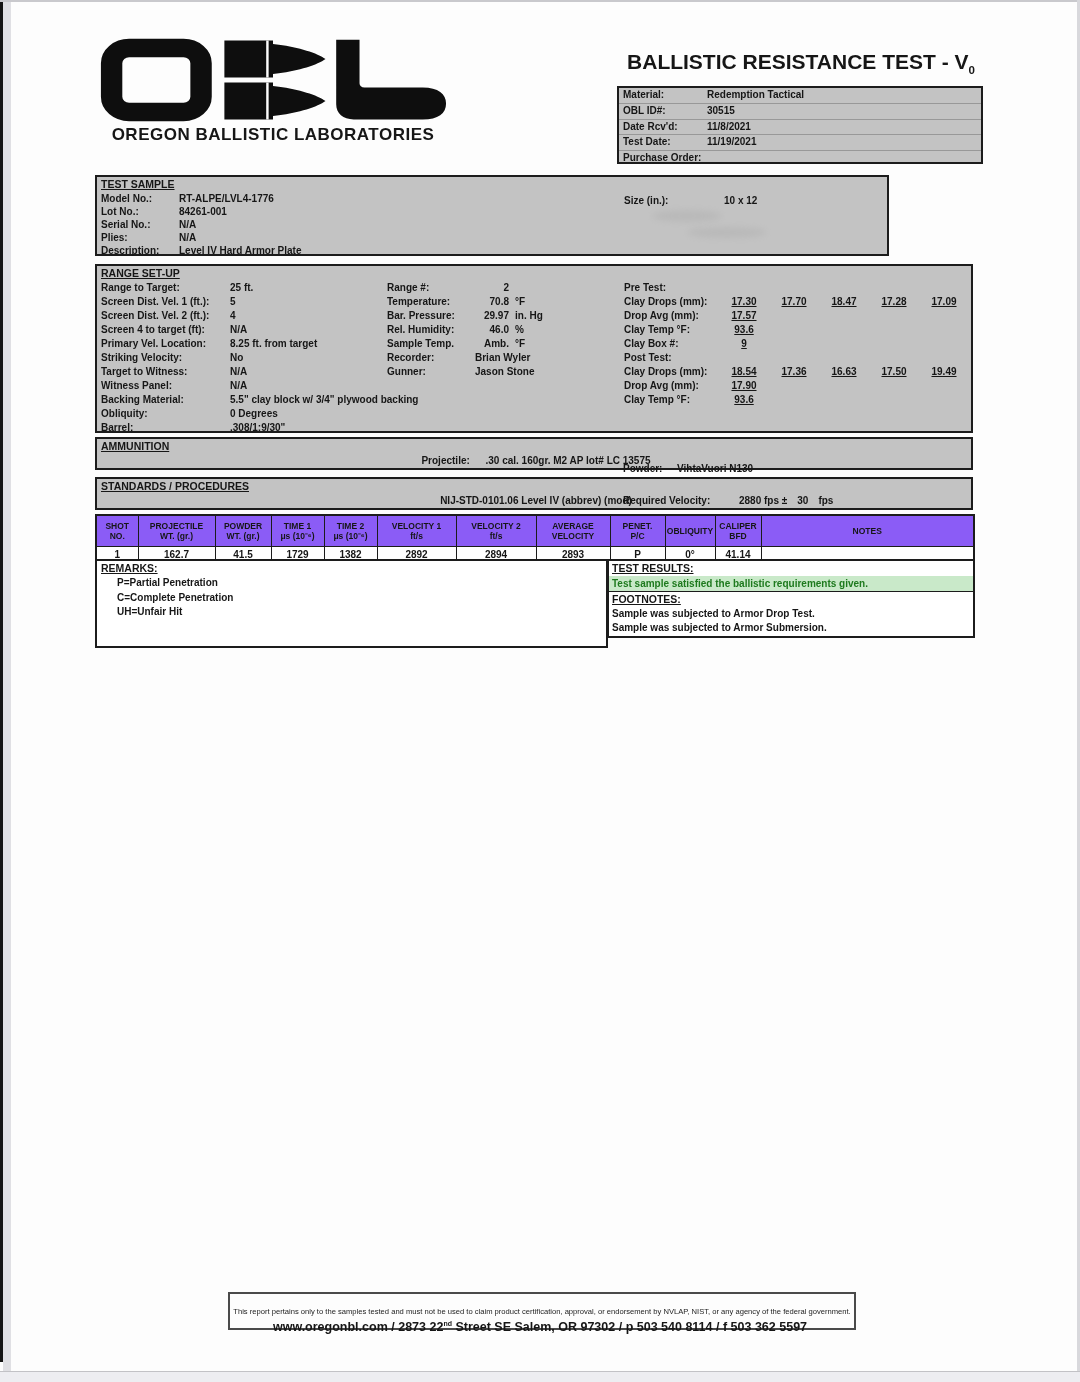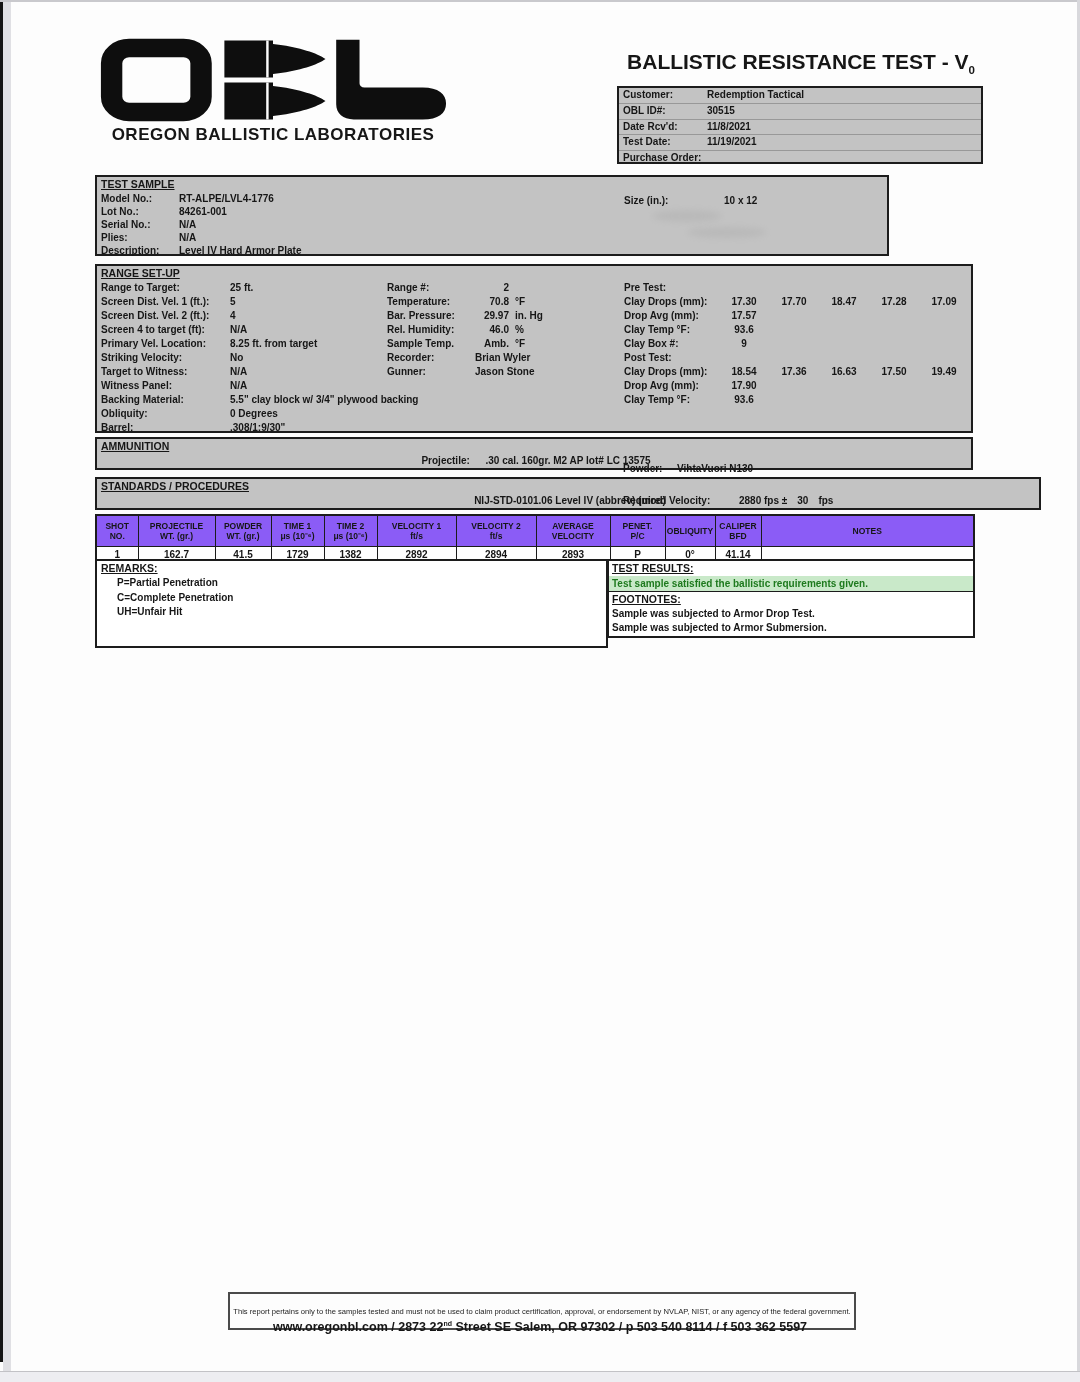--- a/index.html
+++ b/index.html
@@ -40,28 +40,28 @@
   .rs-col{position:absolute;top:15px;}
   .rs-c1{left:4px;width:286px;}
   .rs-c2{left:290px;width:237px;}
   .rs-c3{left:527px;width:347px;}
   .rs-row{display:flex;line-height:14px;white-space:nowrap;}
   .rs-c1 .l{width:129px;flex:none;}
   .rs-c2 .l{width:88px;flex:none;}
   .rs-c2 .v{display:inline-block;width:34px;text-align:right;flex:none;}
   .rs-c2 .u{margin-left:6px;}
   .rs-c3 .l{width:95px;flex:none;}
-  .rs-c3 .dv{display:inline-block;width:50px;text-align:center;flex:none;}
+  .rs-c3 .dv{display:inline-block;width:50px;text-align:center;flex:none;text-decoration:underline;}
   
   .ammo{left:95px;top:437px;width:878px;height:33px;}
   .ammo-row,.std-row{position:relative;display:flex;line-height:14px;padding-left:4px;justify-content:center;}
   .ammo-lbl{width:64px;flex:none;}
   .ammo-powder{position:absolute;left:526px;top:8px;display:flex;}
   .powder-lbl{width:54px;flex:none;}
-  .std{left:95px;top:477px;width:946px;height:33px;}
+  .std{left:95px;top:477px;width:878px;height:33px;}
   .std-req{position:absolute;left:526px;top:0;display:flex;}
   .req-lbl{width:116px;flex:none;}
   .req-tol{margin:0 10px;}
   
   .shot-table{position:absolute;left:95px;top:514px;border-collapse:collapse;table-layout:fixed;width:878px;
     font-weight:bold;}
   .shot-table th,.shot-table td{border:1px solid #1c1c1c;padding:0;text-align:center;overflow:hidden;}
   .shot-table{border:2px solid #1c1c1c;}
   .shot-table th{background:#8b5cf6;height:30px;font-size:8.5px;line-height:10px;vertical-align:middle;}
   .shot-table td{height:15px;font-size:10px;background:#fff;}
@@ -105,21 +105,21 @@
         <path d="M245,2 h24 v52 c0,3 2,5 5,5 h60 c16,0 24,8 24,19 c0,12 -8,19 -24,19 h-71 c-11,0 -18,-7 -18,-18 z"></path>
       </g>
     </svg>
     <div class="logo-sub">OREGON BALLISTIC LABORATORIES</div>
   </div>
 
   <div class="title"><span>BALLISTIC RESISTANCE TEST - V</span><sub>0</sub></div>
 
   <div class="cust-box">
     <div class="cust-row">
-        <span class="c-lbl">Customer:</span>
+        <span class="c-lbl">Material:</span>
         <span>Redemption Tactical</span>
       </div>
     <div class="cust-row">
         <span class="c-lbl">OBL ID#:</span>
         <span>30515</span>
       </div>
     <div class="cust-row">
         <span class="c-lbl">Date Rcv'd:</span>
         <span>11/8/2021</span>
       </div>

